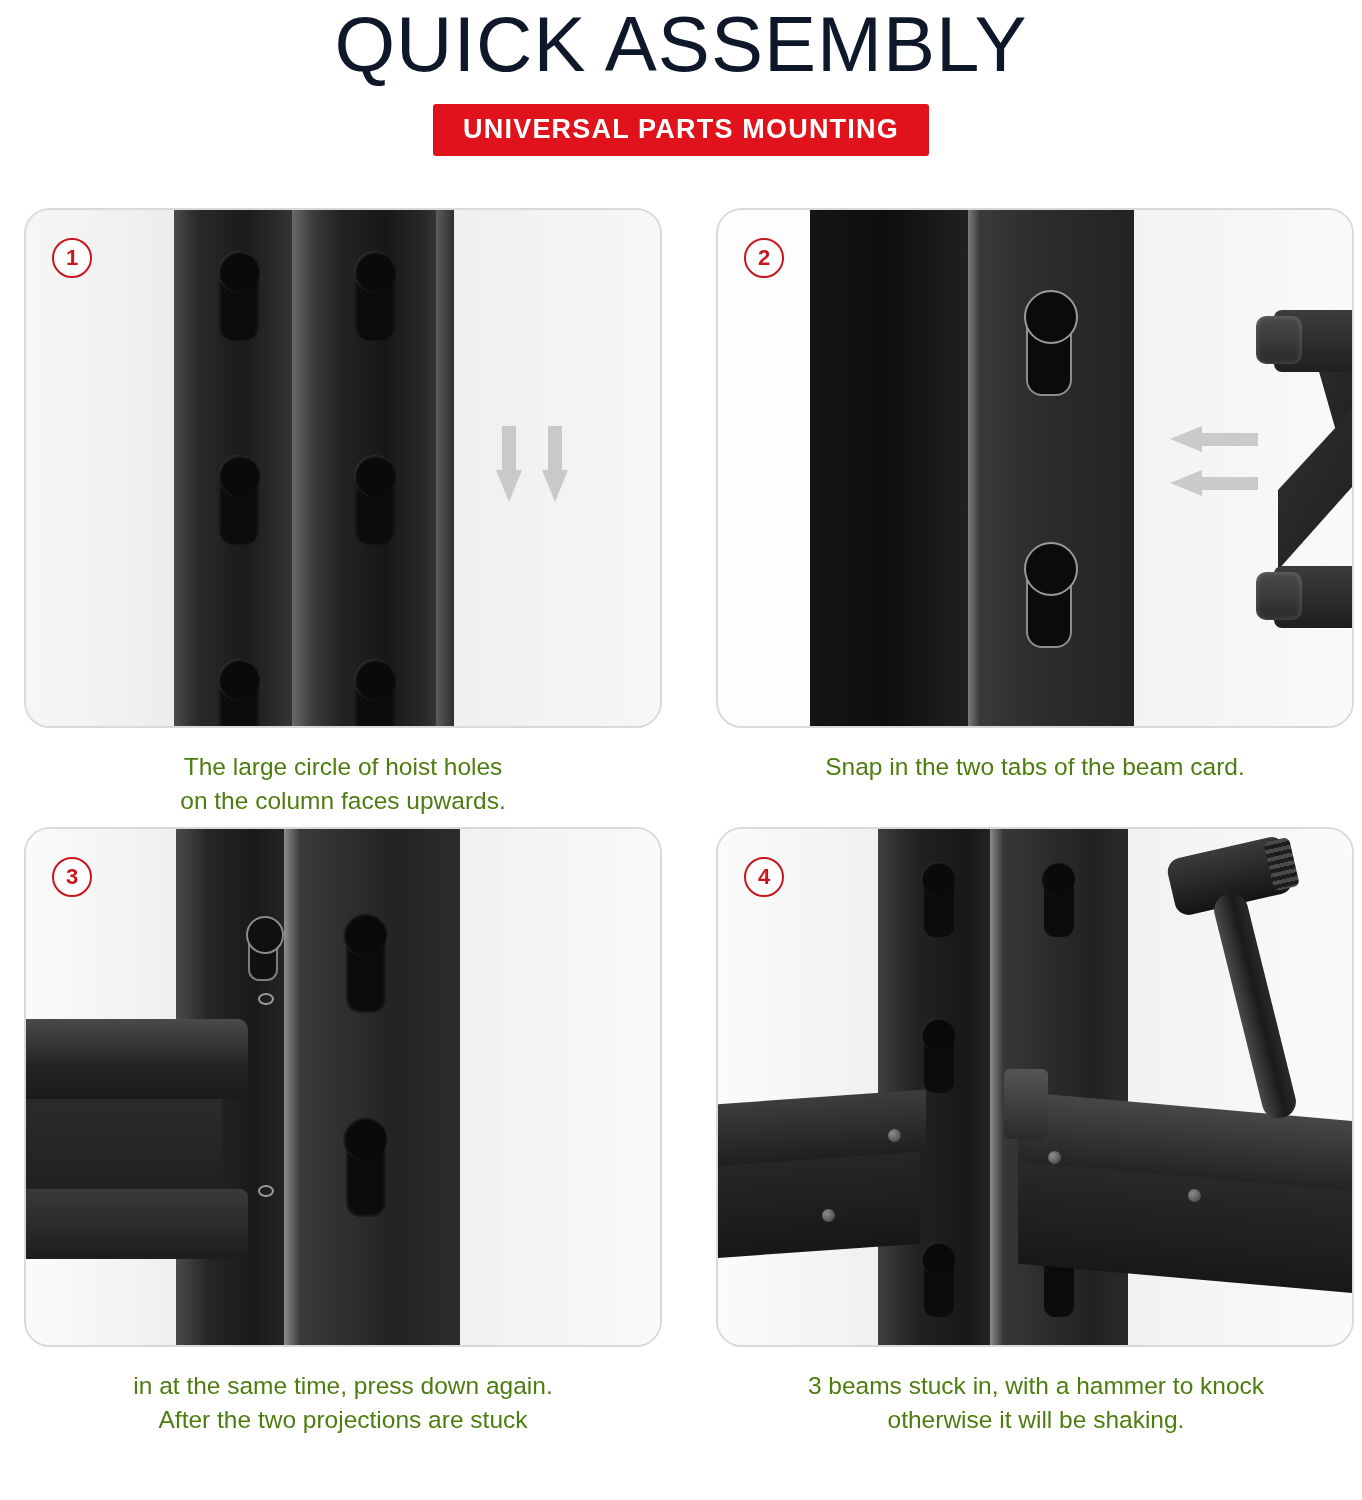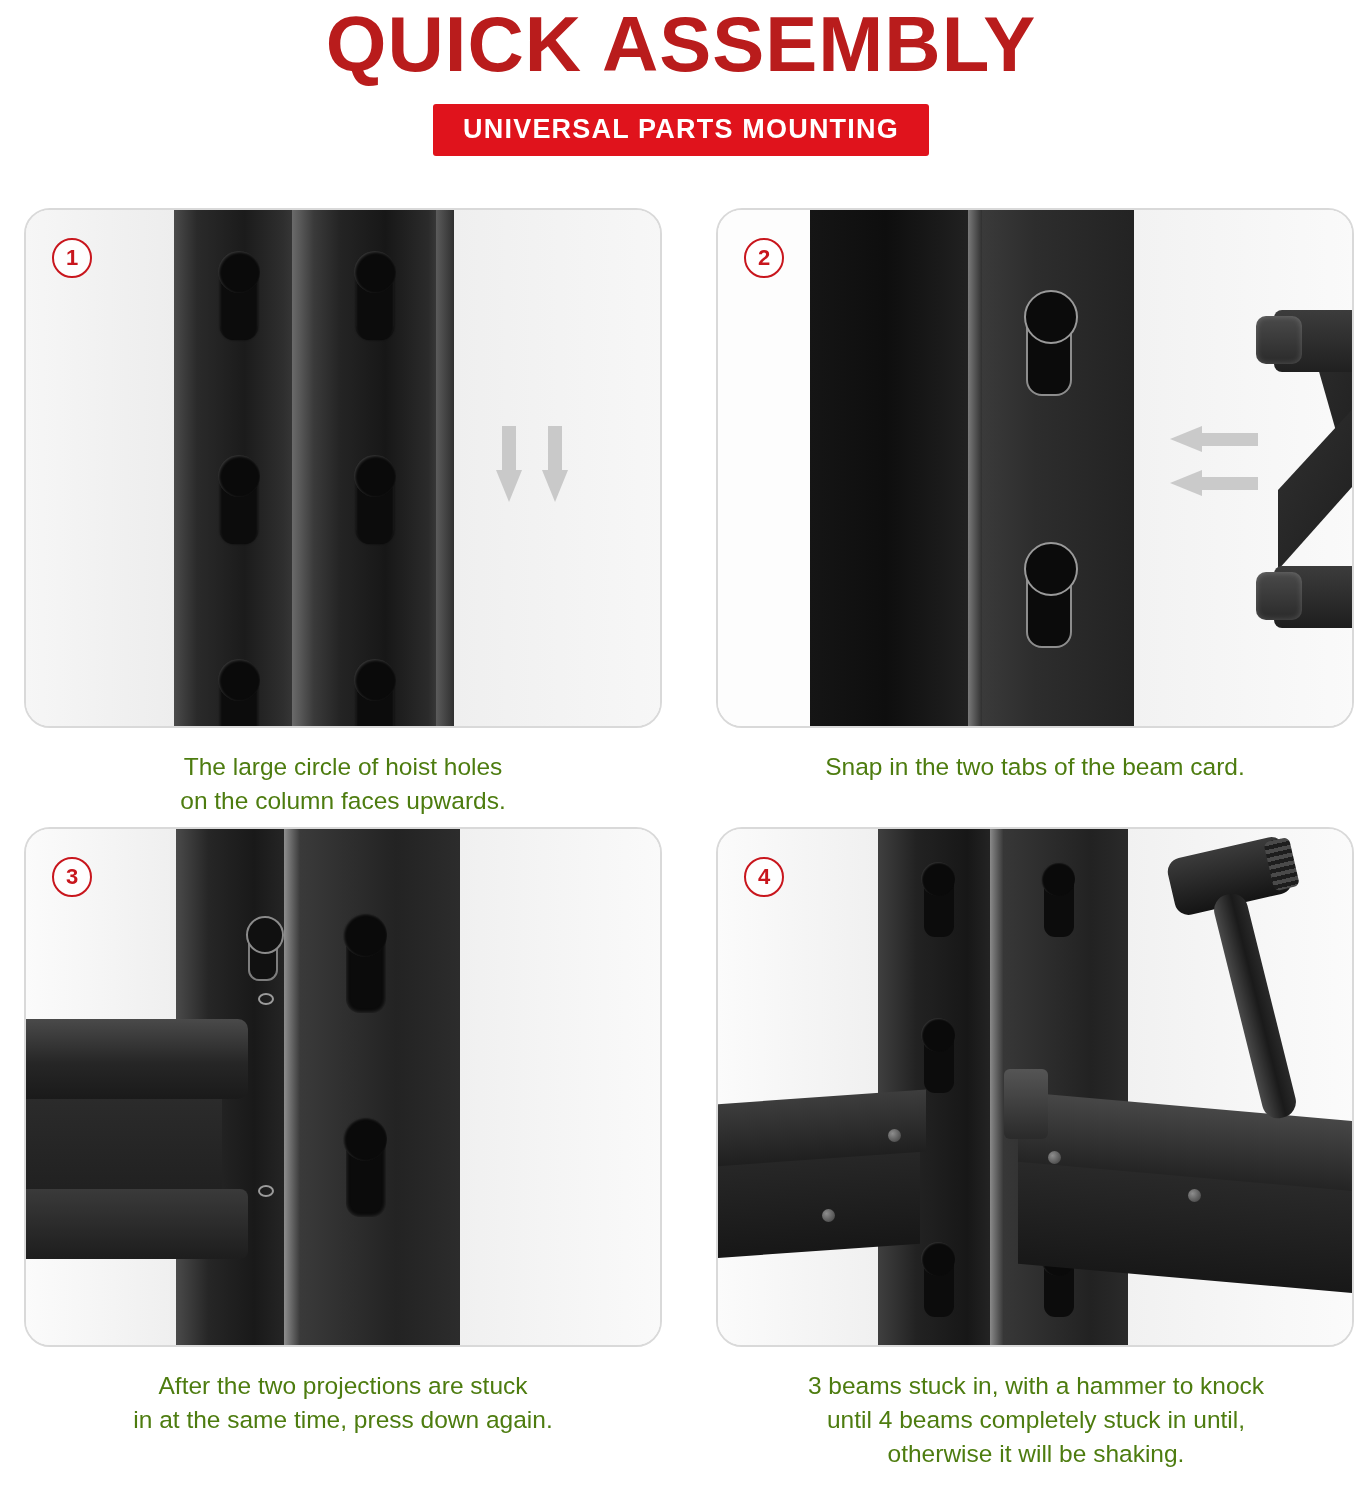--- a/index.html
+++ b/index.html
@@ -23,23 +23,23 @@
   }
 
   
   .header {
     width: 100%;
     padding-top: 4px;
     text-align: center;
   }
   .main-title {
     font-size: 78px;
-    font-weight: bold;
+    font-weight: normal;
     letter-spacing: 1px;
-    color: #b91c1c;
+    color: #0f172a;
     line-height: 1.05;
     margin: 0;
     padding: 0 0 0 0;
   }
   .subtitle-wrap {
     display: flex;
     justify-content: center;
     margin-top: 18px;
     align-items: flex-end;
   }
@@ -446,22 +446,22 @@
         </div>
         <div class="p3-right"></div>
 
         <div class="p3-beam2"></div>
         <div class="p3-beam"></div>
         <div class="p3-beam3"></div>
 
         <div class="badge">3</div>
       </div>
       <div class="caption">
+        <div>in at the same time, press down again.</div>
         <div>After the two projections are stuck</div>
-        <div>in at the same time, press down again.</div>
       </div>
     </div>
 
     <div class="cell">
       <div class="photo">
         <div class="p4-bg"></div>
         <div class="p4-left"></div>
         <div class="p4-right"></div>
         <div class="p4-col">
           <div class="p4-kh" style="left:46px; top:40px;"></div>
@@ -484,19 +484,18 @@
         <div class="p4-rivet" style="left:330px; top:322px;"></div>
         <div class="p4-rivet" style="left:470px; top:360px;"></div>
 
         <div class="hammer-head"></div>
         <div class="hammer-handle"></div>
 
         <div class="badge">4</div>
       </div>
       <div class="caption caption-3lines">
         <div>3 beams stuck in, with a hammer to knock</div>
-        <div>until 4 beams completely stuck in until,</div>
         <div>otherwise it will be shaking.</div>
       </div>
     </div>
 
   </div>
 </div>
 
 </body></html>

